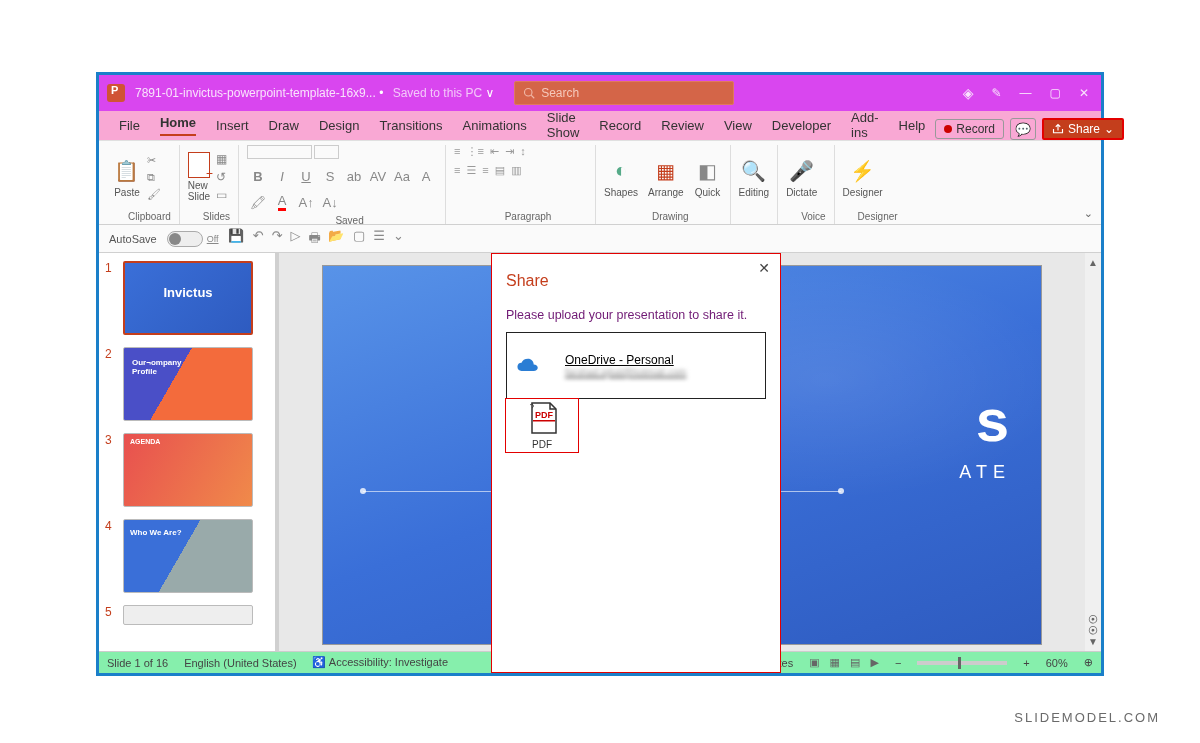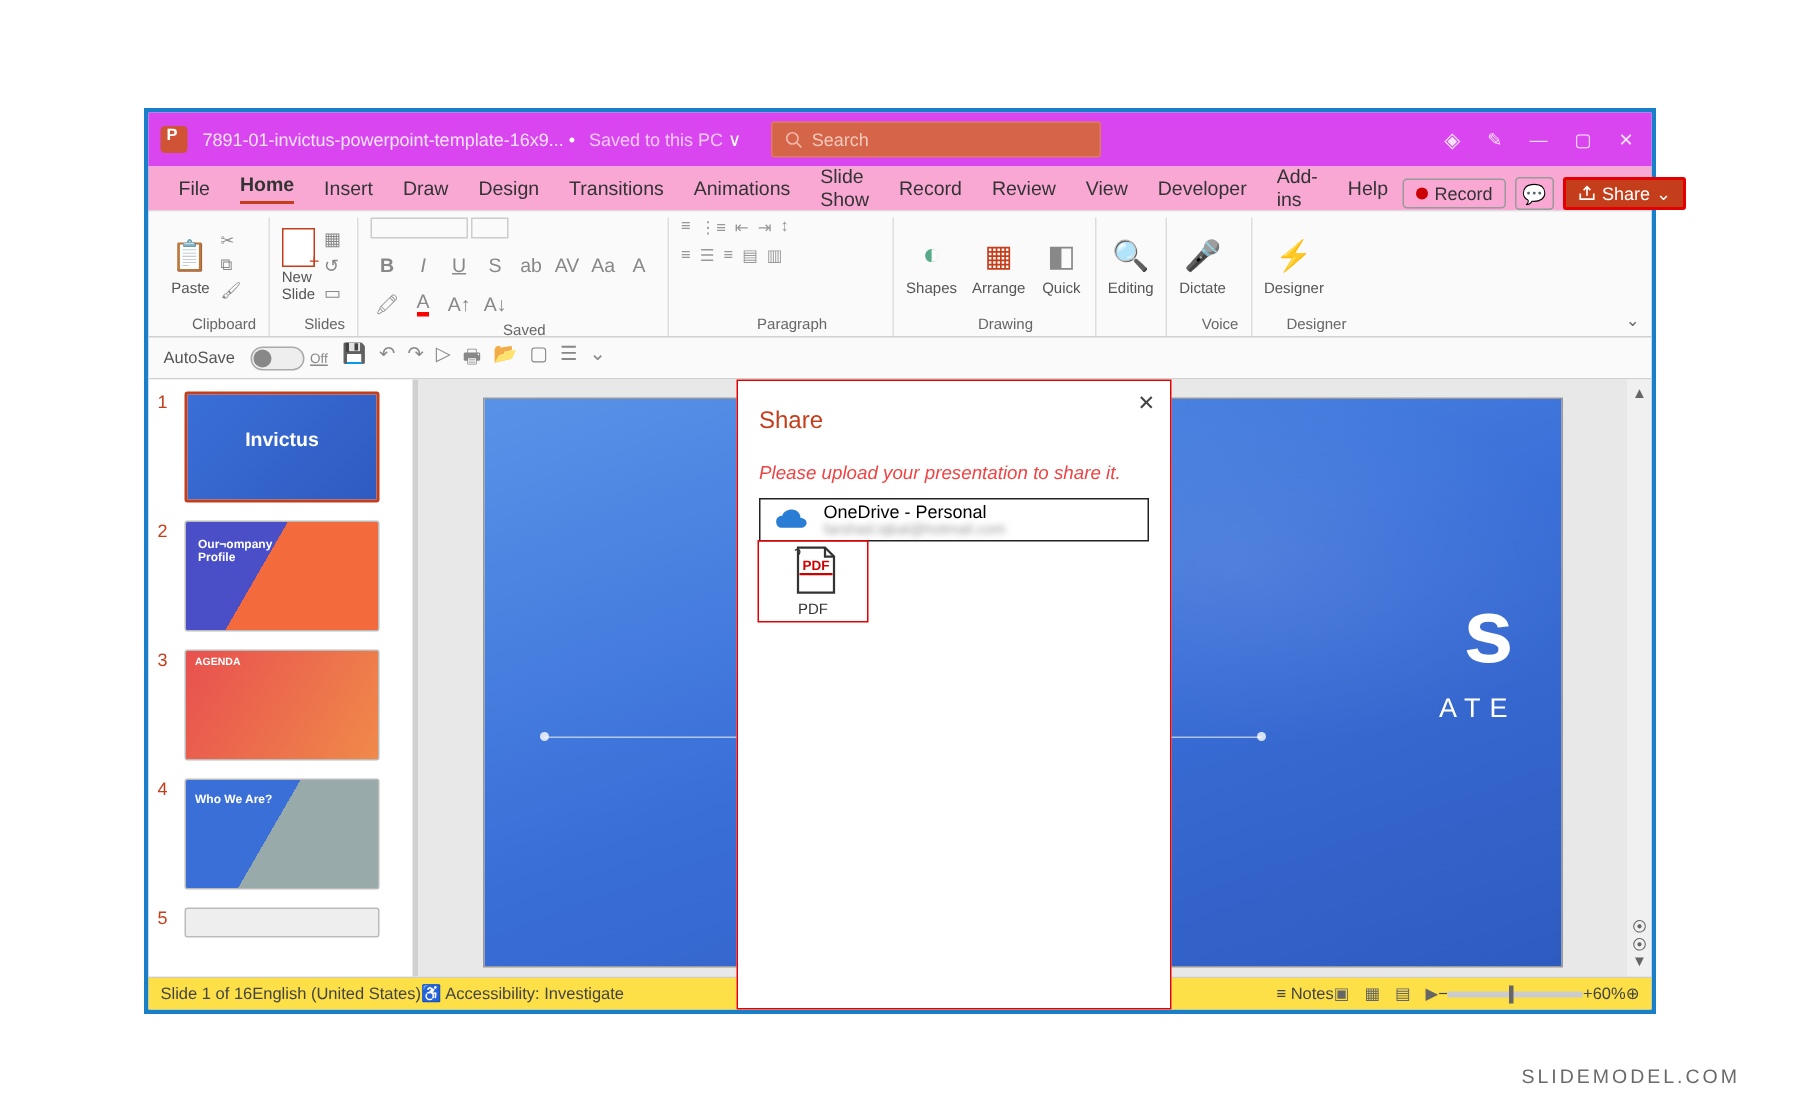--- a/index.html
+++ b/index.html
@@ -72,32 +72,32 @@
 .canvas .hline { position:absolute; left:40px; right:200px; top:225px; height:1px; background:rgba(255,255,255,.6); }
 .canvas .hline::before, .canvas .hline::after { content:""; position:absolute; width:6px; height:6px; background:rgba(255,255,255,.8); border-radius:50%; top:-3px; }
 .canvas .hline::before { left:-3px; } .canvas .hline::after { right:-3px; }
 
 .vscroll { width:16px; background:#f0f0f0; display:flex; flex-direction:column; align-items:center; justify-content:space-between; padding:4px 0; color:#666; font-size:10px; }
 
 
 .dialog { position:absolute; top:0; left:212px; width:290px; height:420px; background:#fff; border:1px solid #e30000; z-index:5; padding:10px 14px; }
 .dialog .closex { position:absolute; right:10px; top:6px; color:#444; cursor:pointer; font-size:14px; }
 .dialog h3 { color:#c43e1c; font-weight:normal; font-size:16px; margin:8px 0 18px 0; }
-.dialog .prompt { font-size:12.5px; color:#ef4444; margin-bottom:10px;font-style:italic; }
-.dialog .acct { border:1.5px solid #222; padding:1px 8px; display:flex; align-items:center; gap:8px; font-size:12px; }
+.dialog .prompt { font-size:12.5px; color:#701a75; margin-bottom:10px; }
+.dialog .acct { border:1.5px solid #222; padding:20px 8px; display:flex; align-items:center; gap:24px; font-size:12px;text-decoration:underline; }
 .dialog .acct .cloud { width:26px; height:18px; }
 .dialog .acct .email { color:#999; filter:blur(2px); font-size:10px; }
 .dialog .attachlbl { font-size:12.5px; margin-top:150px; margin-bottom:8px; color:#333; }
 .dialog .attachrow { display:flex; gap:20px; }
 .dialog .attachopt { display:flex; flex-direction:column; align-items:center; font-size:10px; color:#333; text-align:center; width:72px; }
 .dialog .attachopt .aicn { width:44px; height:34px; margin-bottom:4px; display:flex; align-items:center; justify-content:center; }
 .dialog .attachopt.pdf { outline:1.5px solid #e30000; padding:2px; }
 
 
-.status { height:22px; background:#fde047; border-top:1px solid #ccc; display:flex; align-items:center; padding: 0 8px; font-size:11px; color:#444; gap:0; }
+.status { height:22px; background:#86efac; border-top:1px solid #ccc; display:flex; align-items:center; padding: 0 8px; font-size:11px; color:#444; gap:16px; }
 .status .spacer { flex:1; }
 .status .viewbtns { display:flex; gap:10px; align-items:center; color:#666; }
 .status .zoom-slider { width:90px; height:4px; background:#ccc; position:relative; }
 .status .zoom-slider::after { content:""; position:absolute; left:45%; top:-4px; width:3px; height:12px; background:#666; }
 
 .watermark { position:absolute; right:40px; bottom:18px; font-size:13px; letter-spacing:2px; color:#6a6a6a; }
 </style>
 </head>
 <body>
 

